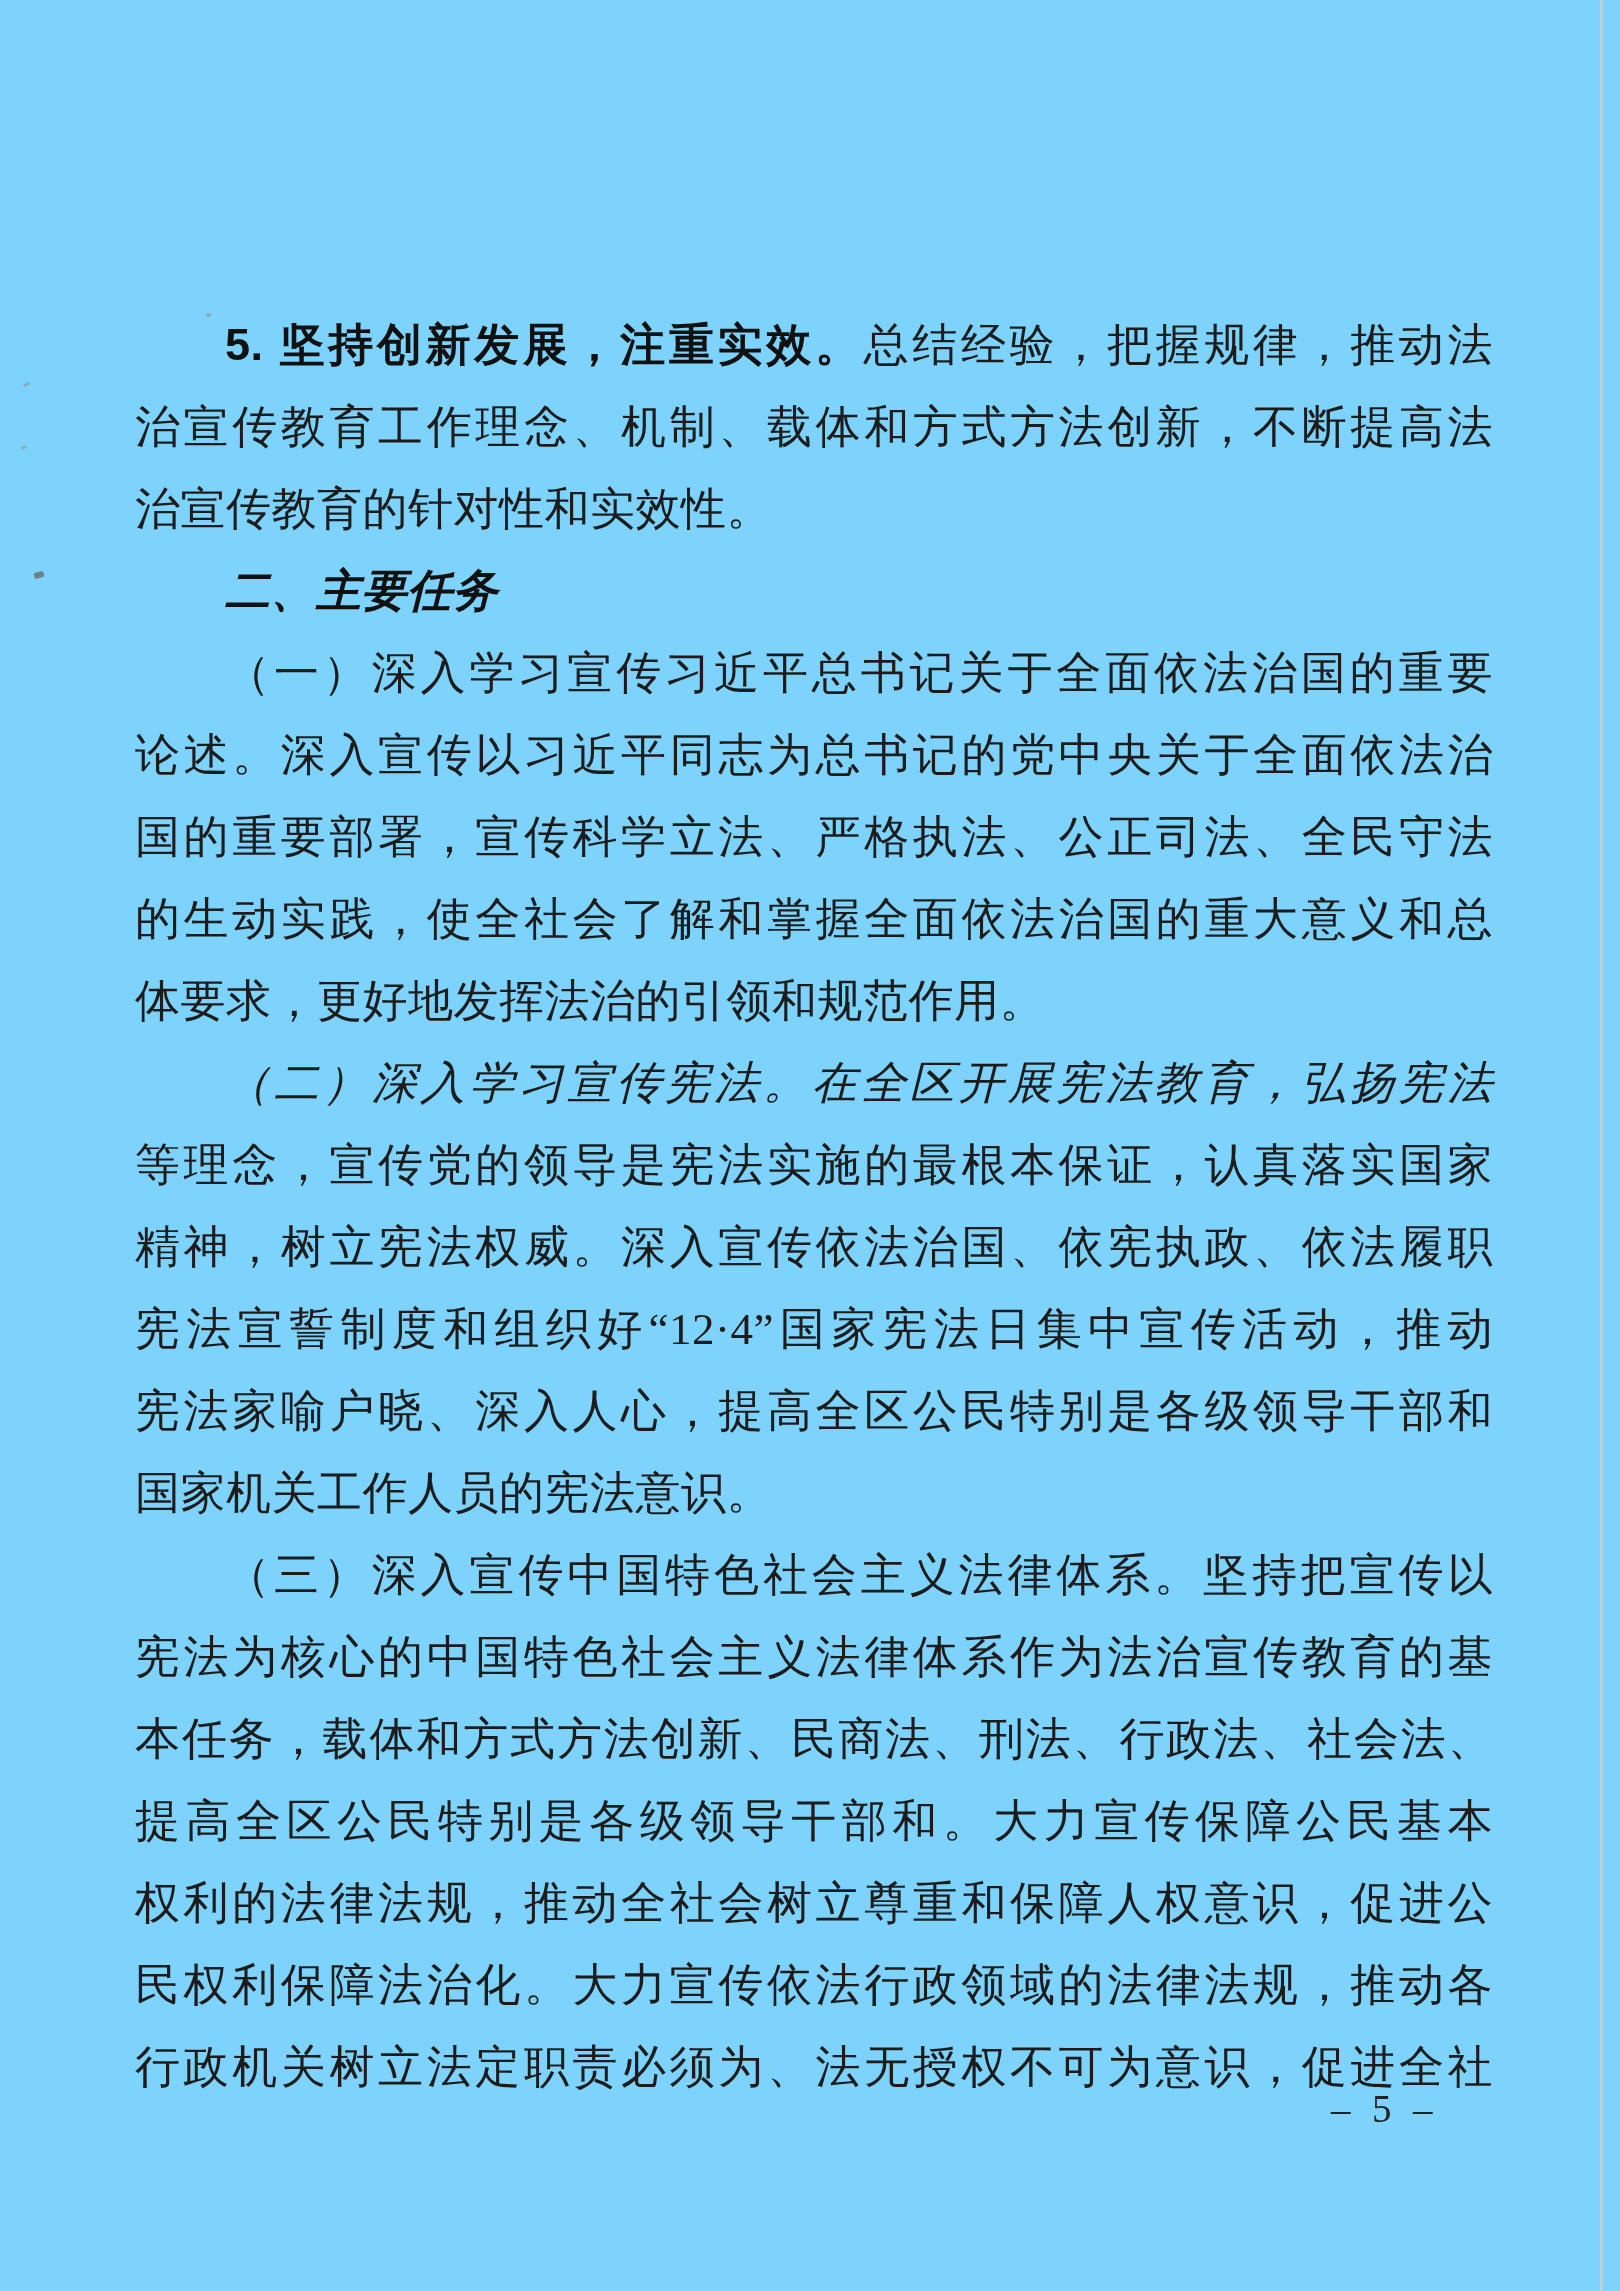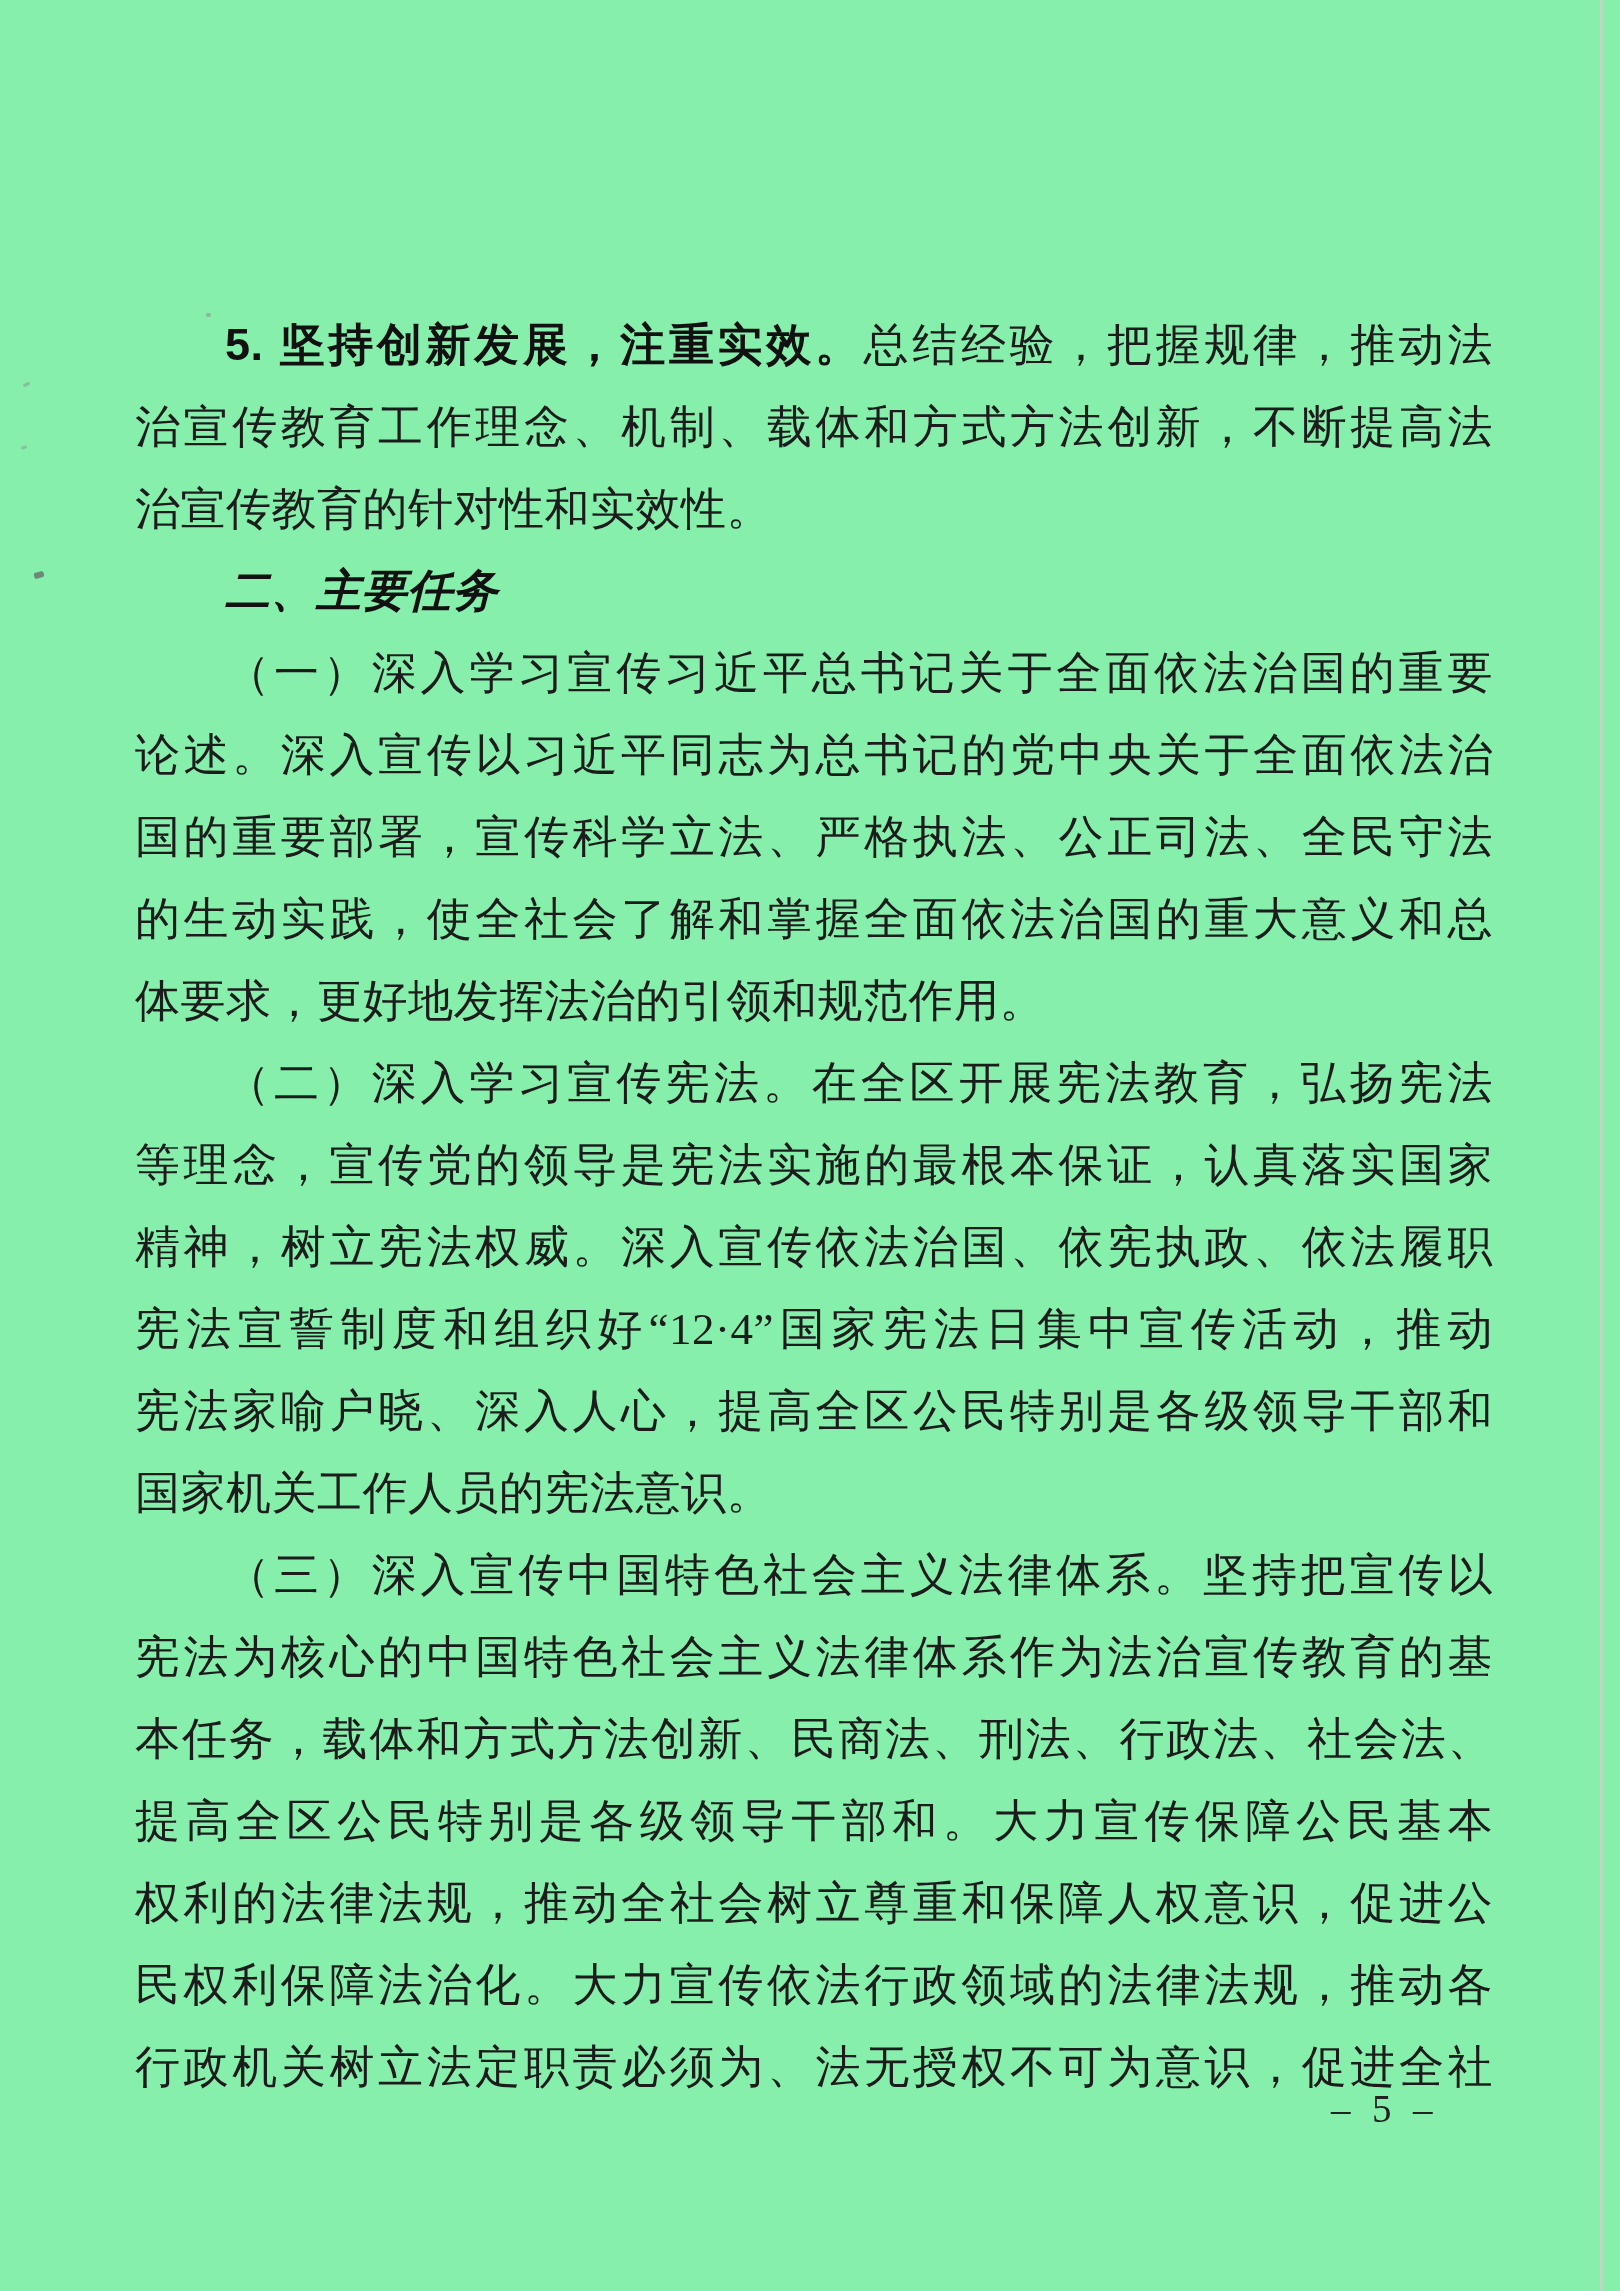--- a/index.html
+++ b/index.html
@@ -4,21 +4,21 @@
 <style>
   html, body {
     margin: 0;
     padding: 0;
     background: #e8e8e8;
   }
   .page {
     position: relative;
     width: 1620px;
     height: 2292px;
-    background: #86efac;
+    background: #7dd3fc;
     overflow: hidden;
     font-family: "Liberation Serif", "DejaVu Serif", serif;
     color: #161616;
   }
   .text-block {
     position: absolute;
     left: 135px;
     top: 304px;
     width: 1358px;
   }
@@ -86,21 +86,21 @@
   <div class="text-block">
       <div class="line" style="text-indent: 2em;"><span class="bold-run">5. 坚持创新发展，注重实效。</span><span class="run">总结经验，把握规律，推动法</span></div>
       <div class="line"><span class="run">治宣传教育工作理念、机制、载体和方式方法创新，不断提高法</span></div>
       <div class="line last"><span class="run">治宣传教育的针对性和实效性。</span></div>
       <div class="line last heading" style="text-indent: 2em;"><span class="bold-run">二、主要任务</span></div>
       <div class="line" style="text-indent: 2em;"><span class="run">（一）深入学习宣传习近平总书记关于全面依法治国的重要</span></div>
       <div class="line"><span class="run">论述。深入宣传以习近平同志为总书记的党中央关于全面依法治</span></div>
       <div class="line"><span class="run">国的重要部署，宣传科学立法、严格执法、公正司法、全民守法</span></div>
       <div class="line"><span class="run">的生动实践，使全社会了解和掌握全面依法治国的重大意义和总</span></div>
       <div class="line last"><span class="run">体要求，更好地发挥法治的引领和规范作用。</span></div>
-      <div class="line" style="text-indent: 2em;"><span class="run">（二）深入学习宣传宪法。在全区开展宪法教育，弘扬宪法</span></div>
+      <div class="line" style="text-indent: 2em; font-style: italic;"><span class="run">（二）深入学习宣传宪法。在全区开展宪法教育，弘扬宪法</span></div>
       <div class="line"><span class="run">等理念，宣传党的领导是宪法实施的最根本保证，认真落实国家</span></div>
       <div class="line"><span class="run">精神，树立宪法权威。深入宣传依法治国、依宪执政、依法履职</span></div>
       <div class="line"><span class="run">宪法宣誓制度和组织好“12·4”国家宪法日集中宣传活动，推动</span></div>
       <div class="line"><span class="run">宪法家喻户晓、深入人心，提高全区公民特别是各级领导干部和</span></div>
       <div class="line last"><span class="run">国家机关工作人员的宪法意识。</span></div>
       <div class="line" style="text-indent: 2em;"><span class="run">（三）深入宣传中国特色社会主义法律体系。坚持把宣传以</span></div>
       <div class="line"><span class="run">宪法为核心的中国特色社会主义法律体系作为法治宣传教育的基</span></div>
       <div class="line"><span class="run">本任务，载体和方式方法创新、民商法、刑法、行政法、社会法、</span></div>
       <div class="line"><span class="run">提高全区公民特别是各级领导干部和。大力宣传保障公民基本</span></div>
       <div class="line"><span class="run">权利的法律法规，推动全社会树立尊重和保障人权意识，促进公</span></div>

